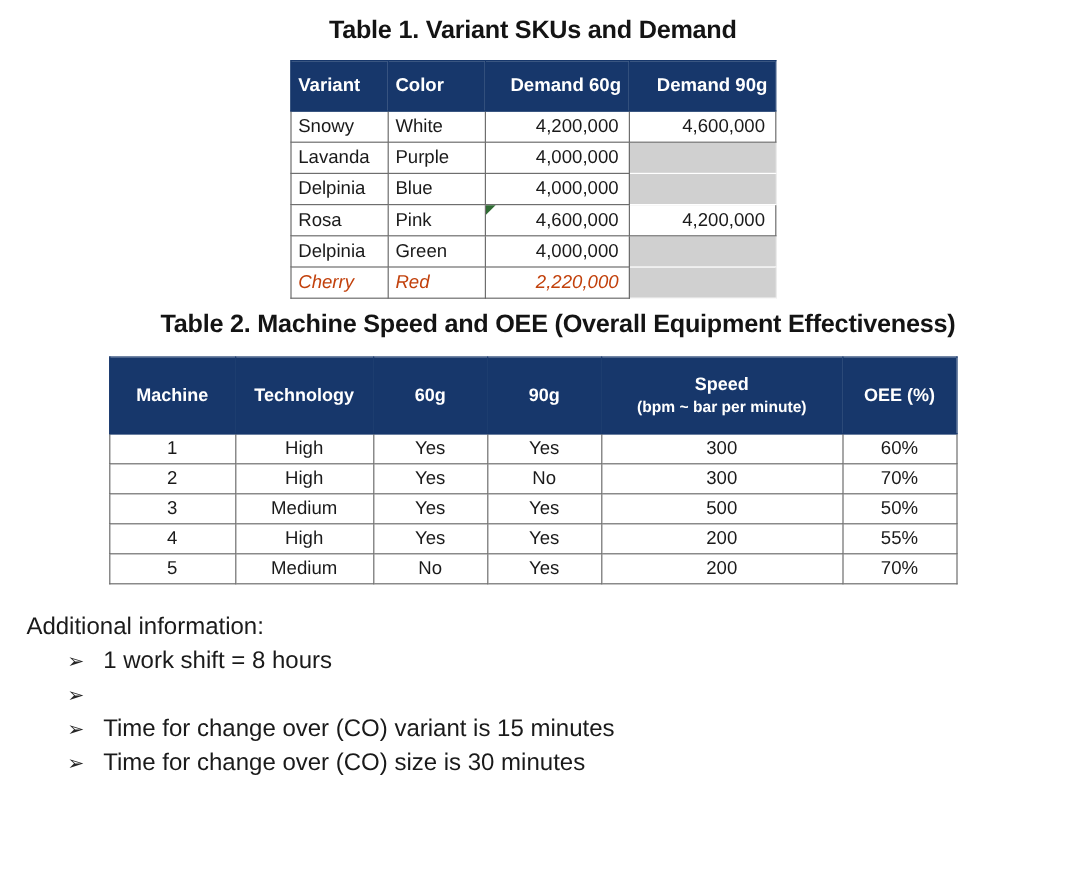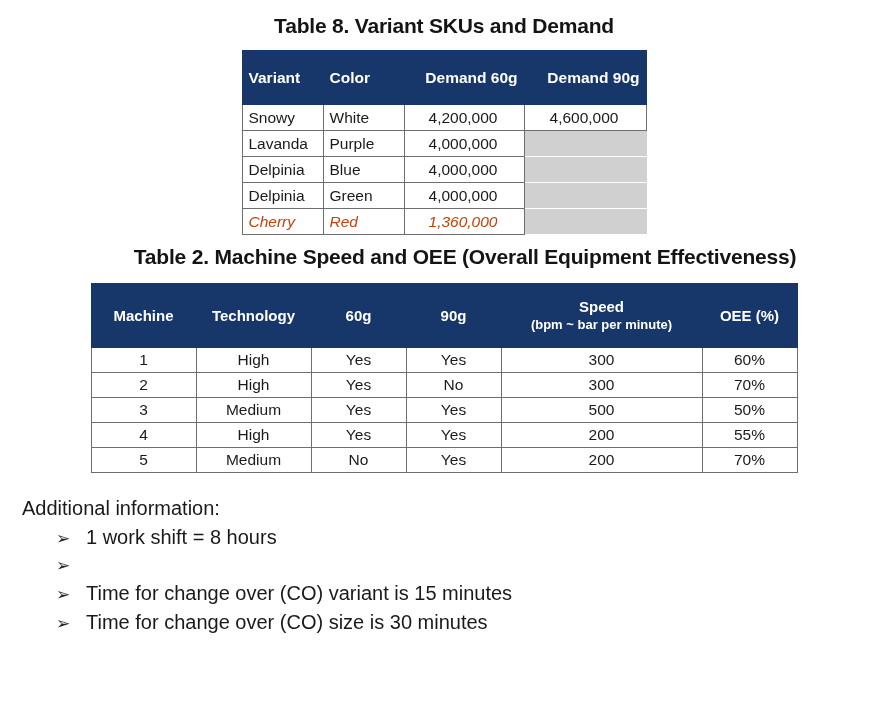--- a/index.html
+++ b/index.html
@@ -47,29 +47,29 @@
   }
   table.grid thead th {
     background: #17376b;
     color: #ffffff;
     font-weight: bold;
     border-color: #17376b;
   }
 
   
   #table-1 { margin-top: 12px; }
-  #table-1 thead th { height: 54px; text-align: left; vertical-align: middle; }
+  #table-1 thead th { height: 42px; text-align: left; vertical-align: middle; }
   #table-1 thead th.num { text-align: right; }
   #table-1 tbody td { height: 26px; vertical-align: middle; }
   #table-1 col.c-variant { width: 81px; }
   #table-1 col.c-color   { width: 81px; }
   #table-1 col.c-d60     { width: 120px; }
   #table-1 col.c-d90     { width: 122px; }
   #table-1 td.variant, #table-1 td.color { text-align: left; }
-  #table-1 td.num { text-align: center; padding-right: 8px; margin-top: 16px; }
+  #table-1 td.num { text-align: right; padding-right: 8px; margin-top: 16px; }
   #table-1 td.empty {
     background: #d0d0d0;
     border-left-color: #6e6e6e;
     border-right-color: #d0d0d0;
     border-top-color: #ffffff;
     border-bottom-color: #ffffff;
   }
   #table-1 tr.highlight td { color: #c2410c; font-style: italic; }
   td.has-note { position: relative; }
   .note-marker {
@@ -123,21 +123,21 @@
     display: inline-block;
     width: 30px;
     flex: 0 0 30px;
     font-size: 17px;
     color: #262626;
   }
 </style>
 </head>
 <body>
 
-<h1 class="doc-title" id="table1-title">Table 8. Variant SKUs and Demand</h1>
+<h1 class="doc-title" id="table1-title">Table 1. Variant SKUs and Demand</h1>
 
 <div class="tbl-wrap">
   <table class="grid" id="table-1">
     <colgroup>
       <col class="c-variant">
         <col class="c-color">
         <col class="c-d60">
         <col class="c-d90">
     </colgroup>
     <thead>
@@ -161,29 +161,35 @@
           <td class="num">4,000,000</td>
           <td class="num empty"></td>
         </tr>
         <tr>
           <td class="variant">Delpinia</td>
           <td class="color">Blue</td>
           <td class="num">4,000,000</td>
           <td class="num empty"></td>
         </tr>
         <tr>
+          <td class="variant">Rosa</td>
+          <td class="color">Pink</td>
+          <td class="num has-note">4,600,000<span class="note-marker"></span></td>
+          <td class="num">4,200,000</td>
+        </tr>
+        <tr>
           <td class="variant">Delpinia</td>
           <td class="color">Green</td>
           <td class="num">4,000,000</td>
           <td class="num empty"></td>
         </tr>
         <tr class="highlight">
           <td class="variant">Cherry</td>
           <td class="color">Red</td>
-          <td class="num">1,360,000</td>
+          <td class="num">2,220,000</td>
           <td class="num empty"></td>
         </tr>
       </tbody>
   </table>
 </div>
 
 <h1 class="doc-title" id="table2-title">Table 2. Machine Speed and OEE (Overall Equipment Effectiveness)</h1>
 
 <div class="tbl-wrap">
   <table class="grid" id="table-2">

